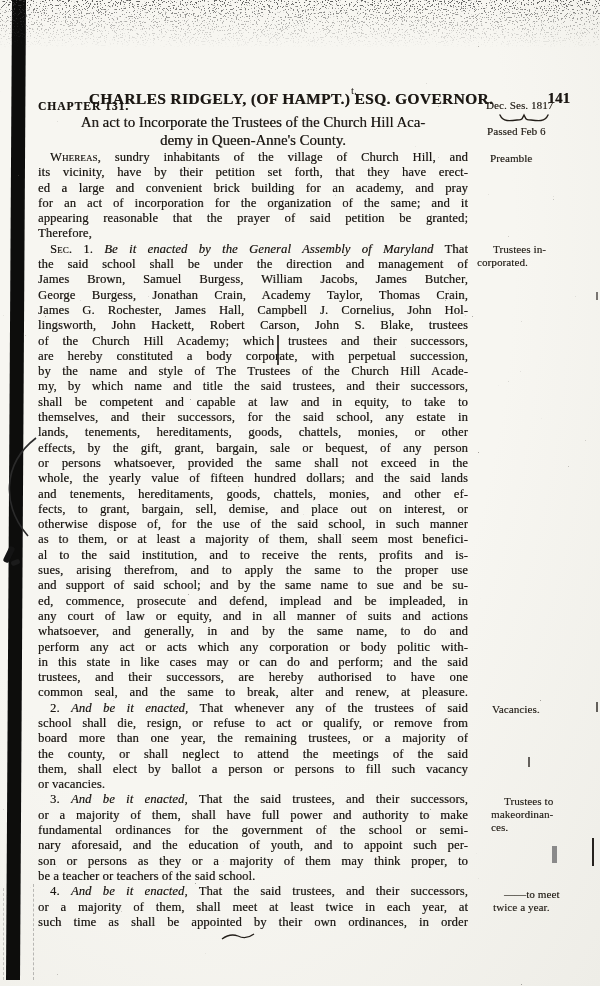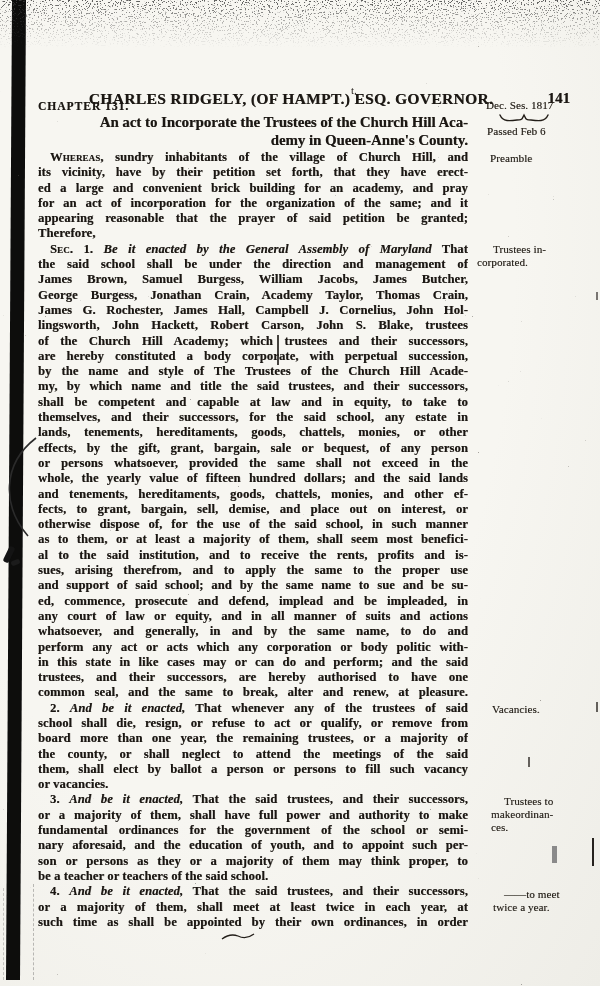--- a/index.html
+++ b/index.html
@@ -12,23 +12,23 @@
   
   .gutter-bar{position:absolute;left:12px;top:0;width:14px;height:980px;background:var(--bar);transform:rotate(.35deg);transform-origin:top left;}
   .artifact{position:absolute;pointer-events:none;}
   .noise-overlay{position:absolute;left:0;top:0;pointer-events:none;}
   .dash-col{position:absolute;width:0;border-left:1px dashed rgba(30,30,30,.28);}
   
   .running-head{position:absolute;top:66px;left:38px;width:534px;height:20px;margin-top:24px;}
   .running-head .ttl{position:absolute;left:28px;right:56px;text-align:center;font-weight:bold;font-size:15.5px;letter-spacing:.35px;white-space:nowrap;text-shadow:.4px 0 0 rgba(22,18,14,.6);}
   .running-head .pg{position:absolute;right:2px;top:0;font-weight:bold;font-size:15px;text-shadow:.4px 0 0 rgba(22,18,14,.6);}
   .chapter-head{position:absolute;top:100px;left:38px;width:430px;text-align:left;font-weight:bold;font-size:11.5px;letter-spacing:1px;text-shadow:.3px 0 0 rgba(22,18,14,.6);}
-  .act-title{position:absolute;top:114px;left:38px;width:430px;text-align:right;font-weight:bold;font-size:14.8px;line-height:17.6px;text-shadow:.4px 0 0 rgba(22,18,14,.6);}
+  .act-title{position:absolute;top:114px;left:38px;width:430px;text-align:center;font-weight:normal;font-size:14.8px;line-height:17.6px;text-shadow:.4px 0 0 rgba(22,18,14,.6);}
   
-  .body-col{position:absolute;top:150px;left:38px;width:430px;font-weight:bold;}
+  .body-col{position:absolute;top:150px;left:38px;width:430px;}
   .bline{height:15.3px;overflow:hidden;font-size:12.6px;line-height:15.3px;letter-spacing:.1px;text-shadow:.35px 0 0 rgba(26,21,16,.55);}
   .bline.j{text-align:justify;text-align-last:justify;}
   .bline.ind{padding-left:12px;}
   .sc{font-variant:small-caps;}
   .i{font-style:italic;}
   
   .mnote{position:absolute;font-size:11px;line-height:12.8px;color:#241f18;letter-spacing:.1px;text-shadow:.3px 0 0 rgba(30,24,18,.5);}
   .mline{white-space:nowrap;}
   .brace{position:absolute;left:498px;top:112px;}
   .tmark{position:absolute;left:351px;top:84px;font-size:11px;color:#2a2520;}

